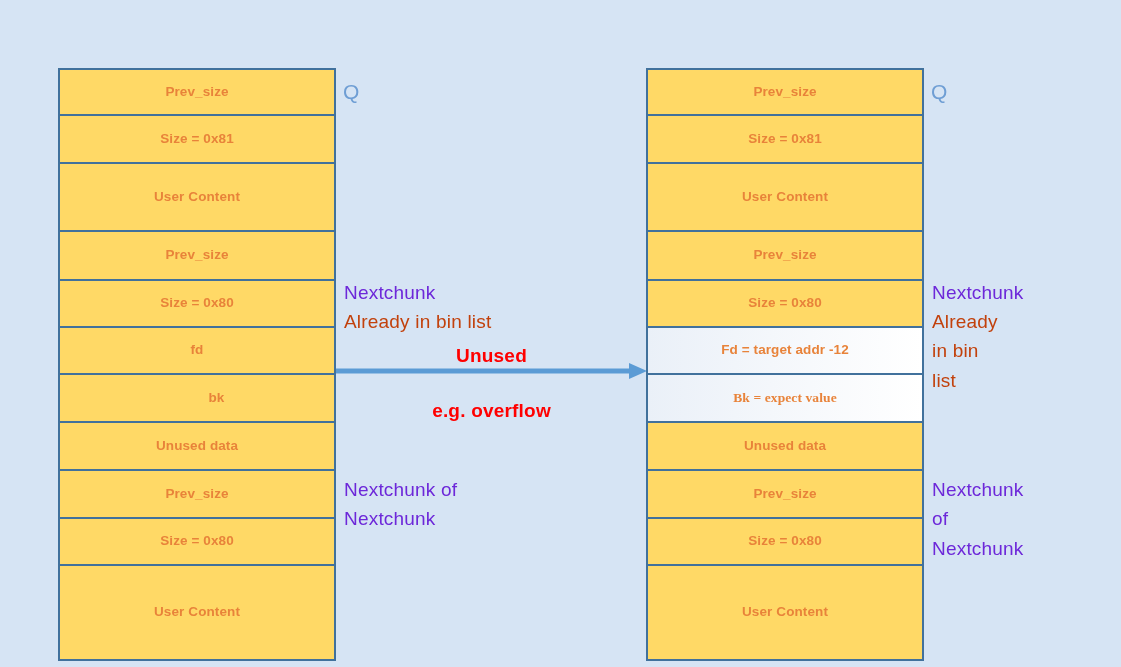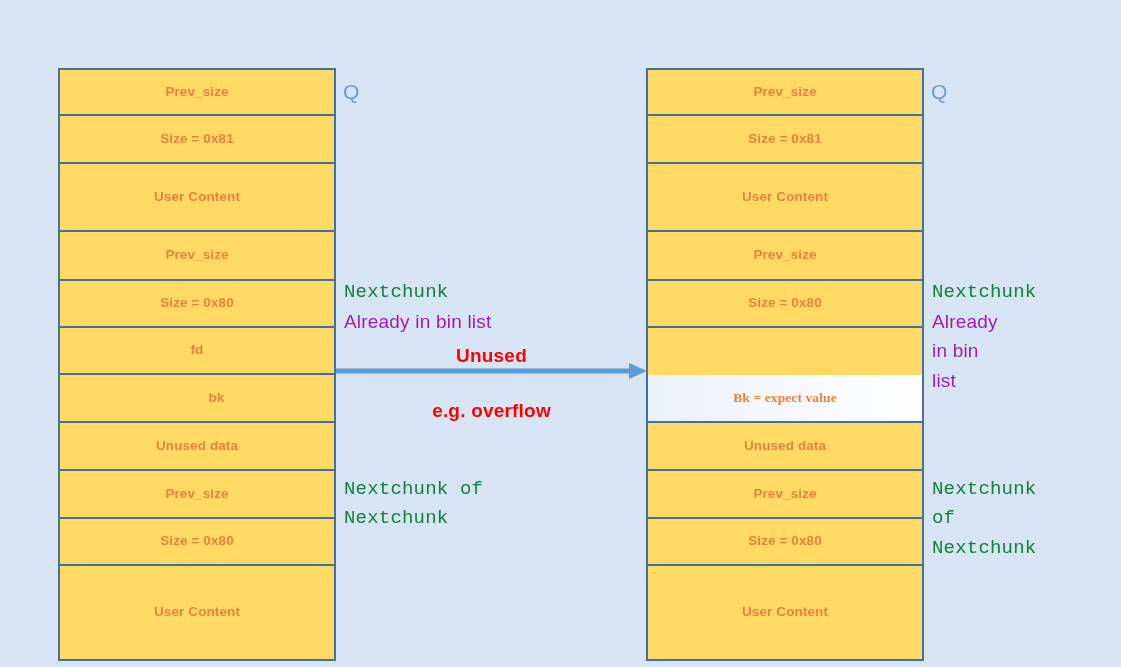--- a/index.html
+++ b/index.html
@@ -55,22 +55,22 @@
   .row .txt { display: block; }
 
   
   .note {
     position: absolute;
     font-size: 19px;
     line-height: 1.55;
     white-space: pre-line;
     letter-spacing: .2px;
   }
-  .note.blue  { color: #15803d; font-family: Liberation Mono, monospace; }
-  .note.green { color: #a21caf; font-weight: normal; }
+  .note.blue  { color: #6d28d9; }
+  .note.green { color: #c2410c; font-weight: normal; }
 
   .qlabel {
     position: absolute;
     font-size: 21px;
     color: #6f9ed4;
   }
 
   
   .arrow-wrap {
     position: absolute;
@@ -164,20 +164,23 @@
     <div class="row" style="top:94px;height:68px;">
       <span class="txt">User
 Content</span>
     </div>
     <div class="row" style="top:162px;height:49px;">
       <span class="txt">Prev_size</span>
     </div>
     <div class="row" style="top:211px;height:47px;">
       <span class="txt">Size = 0x80</span>
     </div>
+    <div class="row modified" style="top:258px;height:47px;">
+      <span class="txt">Fd = target addr -12</span>
+    </div>
     <div class="row modified" style="top:305px;height:48px;font-family:Liberation Serif, serif;">
       <span class="txt">Bk = expect value</span>
     </div>
     <div class="row" style="top:353px;height:48px;">
       <span class="txt">Unused data</span>
     </div>
     <div class="row" style="top:401px;height:48px;">
       <span class="txt">Prev_size</span>
     </div>
     <div class="row" style="top:449px;height:47px;">

